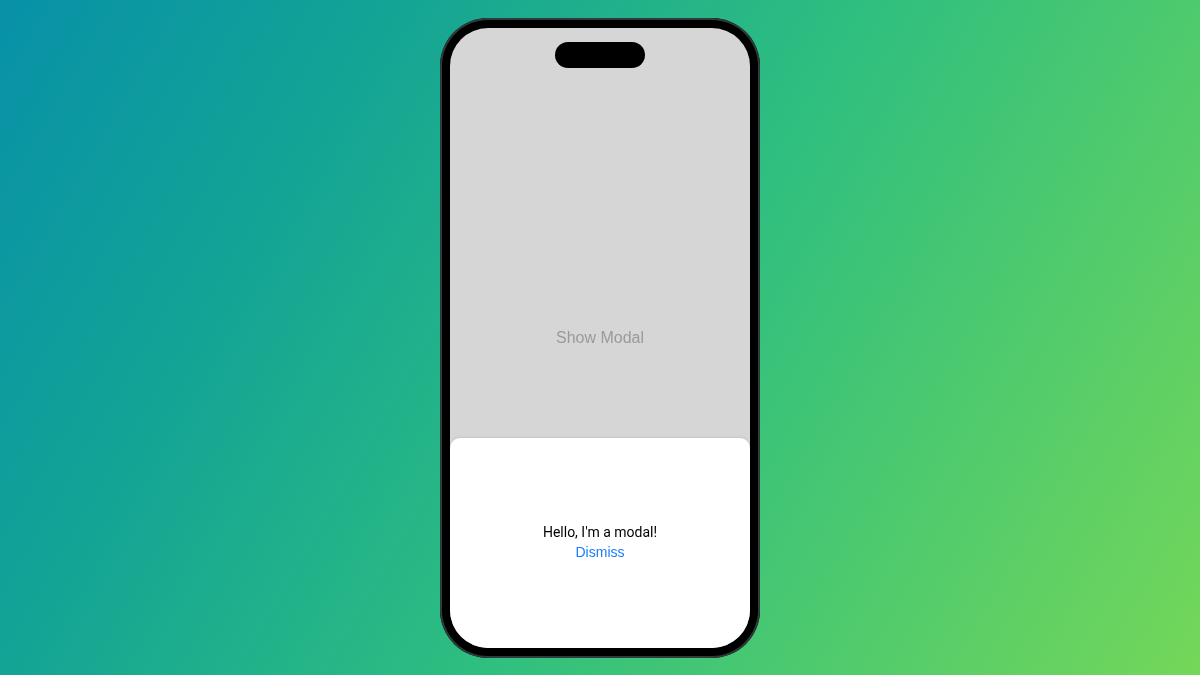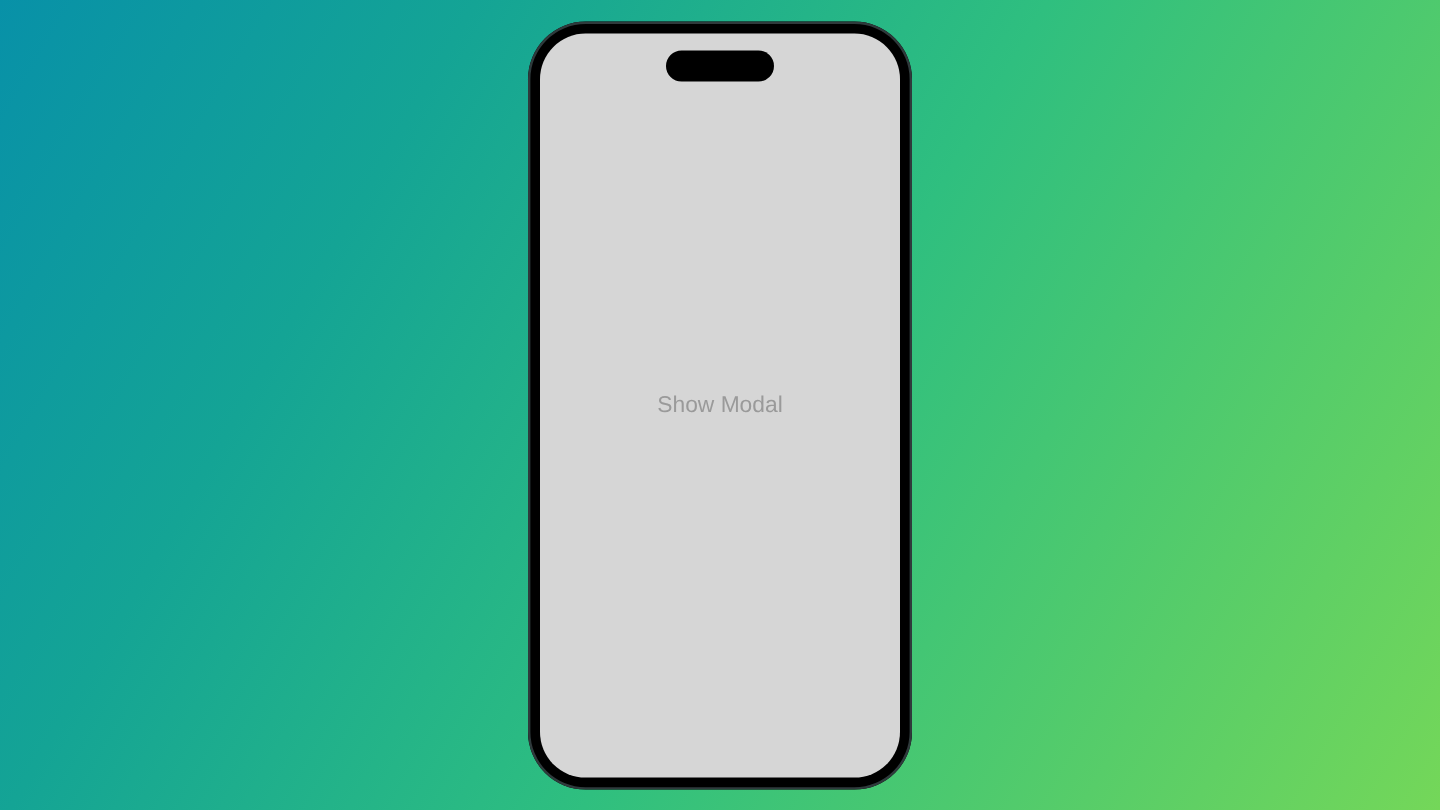--- a/index.html
+++ b/index.html
@@ -36,21 +36,21 @@
     background:#000;border-radius:14px;
     z-index:50;
   }
 
   
   .main-area{
     position:absolute;inset:0;
     display:flex;align-items:center;justify-content:center;
   }
   .show-modal-btn{
-    font-size:19px;
+    font-size:16px;
     color:#9a9a9a;
     background:none;border:none;
     cursor:pointer;
   }
 
   
   .sheet{
     position:absolute;
     left:0;right:0;bottom:0;
     height:210px;
@@ -78,15 +78,19 @@
 
 <div class="phone">
   <div class="screen">
 
     <div class="island"></div>
 
     <div class="main-area">
       <button class="show-modal-btn">Show Modal</button>
     </div>
 
+    <div class="sheet">
+      <div class="sheet-title">Hello, I'm a modal!</div>
+      <button class="dismiss-btn">Dismiss</button>
+    </div>
 
   </div>
 </div>
 
 </body></html>

